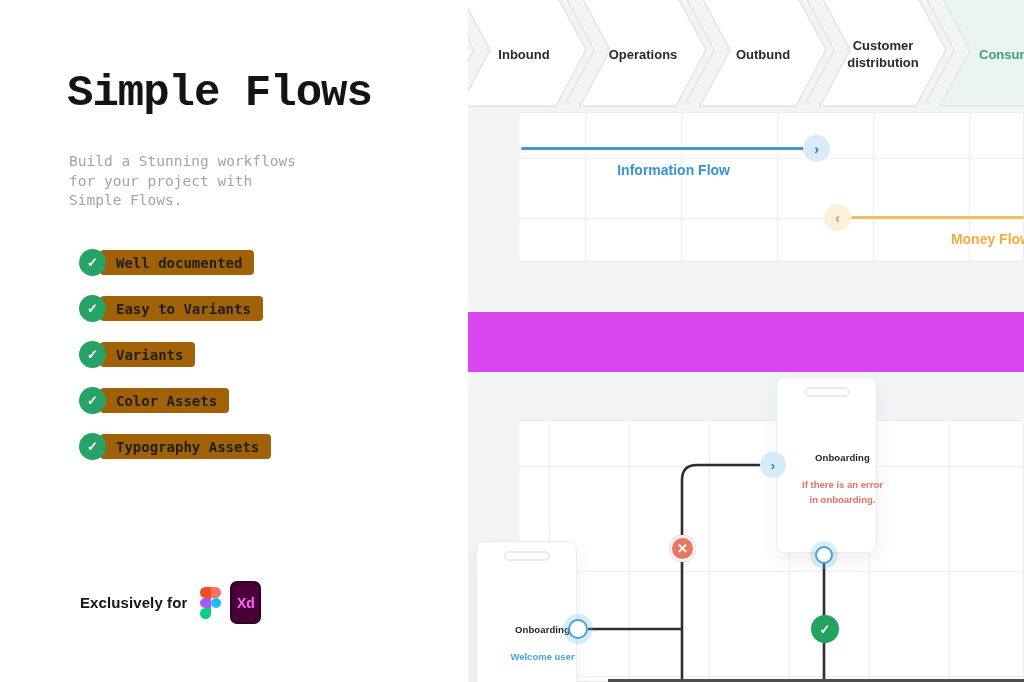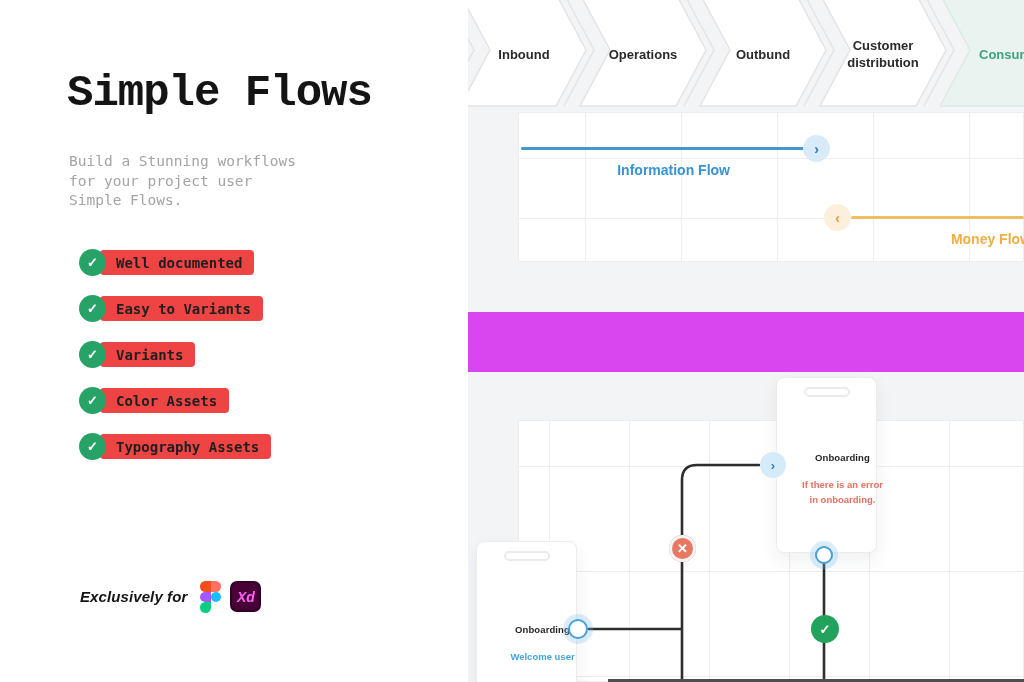--- a/index.html
+++ b/index.html
@@ -11,32 +11,32 @@
   .left-panel { position:absolute; left:0; top:0; width:468px; height:682px; background:#ffffff; }
   .hero-title { position:absolute; left:67px; top:68px; font-family:Liberation Mono, monospace;
                 font-weight:700; font-size:44px; letter-spacing:-1px; color:#141414; }
   .hero-sub   { position:absolute; left:69px; top:145px; font-family:"DejaVu Sans Mono", monospace;
                 font-size:14.5px; line-height:19.5px; color:#a4a4a4;margin-top:7px; }
   .features   { position:absolute; left:79px; top:249px; display:flex; flex-direction:column; gap:19px; }
   .feature-row{ display:flex; align-items:center; height:27px; }
   .check-badge{ width:27px; height:27px; border-radius:50%; background:#27a368; color:#fff;
                 display:flex; align-items:center; justify-content:center; font-size:13px; font-weight:700;
                 flex:0 0 auto; z-index:2; }
-  .feature-label{ margin-left:-6px; padding:5px 12px 4px 16px; background:#ef4444; border-radius:4px;
+  .feature-label{ margin-left:-6px; padding:5px 12px 4px 16px; background:#a16207; border-radius:4px;
                 font-family:"DejaVu Sans Mono", monospace; font-weight:700; font-size:14px; color:#1f1f1f; }
-  .exclusive  { position:absolute; left:80px; top:581px; display:flex; align-items:center; gap:9px;font-style:italic; }
+  .exclusive  { position:absolute; left:80px; top:581px; display:flex; align-items:center; gap:9px; }
   .exclusive-label{ font-size:15px; font-weight:600; color:#141414; letter-spacing:0.1px; }
   .figma-logo { width:21px; height:31px; position:relative; margin-left:4px; }
   .figma-logo span{ position:absolute; width:10.5px; height:10.5px; }
   .fg-tl{ left:0;  top:0;    background:#f24e1e; border-radius:5.25px 0 0 5.25px; }
   .fg-tr{ left:10.5px; top:0; background:#ff7262; border-radius:0 5.25px 5.25px 0; }
   .fg-ml{ left:0;  top:10.5px; background:#a259ff; border-radius:5.25px 0 0 5.25px; }
   .fg-mr{ left:10.5px; top:10.5px; background:#1abcfe; border-radius:50%; }
   .fg-bl{ left:0;  top:21px; background:#0acf83; border-radius:5.25px 0 5.25px 5.25px; }
-  .xd-logo   { width:31px; height:31px; background:#470137; border:2px solid #2e0125; border-radius:7px;
+  .xd-logo   { width:31px; height:43px; background:#470137; border:2px solid #2e0125; border-radius:7px;
                display:flex; align-items:center; justify-content:center;
                color:#ff61f6; font-weight:700; font-size:14px; }
 
   
   .right-panel { position:absolute; left:468px; top:0; width:556px; height:682px; background:#d946ef; overflow:hidden; }
   .top-section { position:absolute; left:0; top:0; width:556px; height:312px; background:#f3f4f6; overflow:hidden; }
   .bottom-section{ position:absolute; left:0; top:372px; width:556px; height:310px; background:#f3f4f6; overflow:hidden; }
 
   
   .chevron-svg { position:absolute; left:0; top:0; }
@@ -97,21 +97,21 @@
 </style>
 </head>
 <body>
 
 <div id="stage">
 
   <div class="left-panel">
     <div class="hero-title">Simple Flows</div>
     <div class="hero-sub">
       <div>Build a Stunning workflows</div>
-      <div>for your project user</div>
+      <div>for your project with</div>
       <div>Simple Flows.</div>
     </div>
 
     <div class="features">
       <div class="feature-row">
         <span class="check-badge">✓</span>
         <span class="feature-label">Well documented</span>
       </div>
       <div class="feature-row">
         <span class="check-badge">✓</span>

